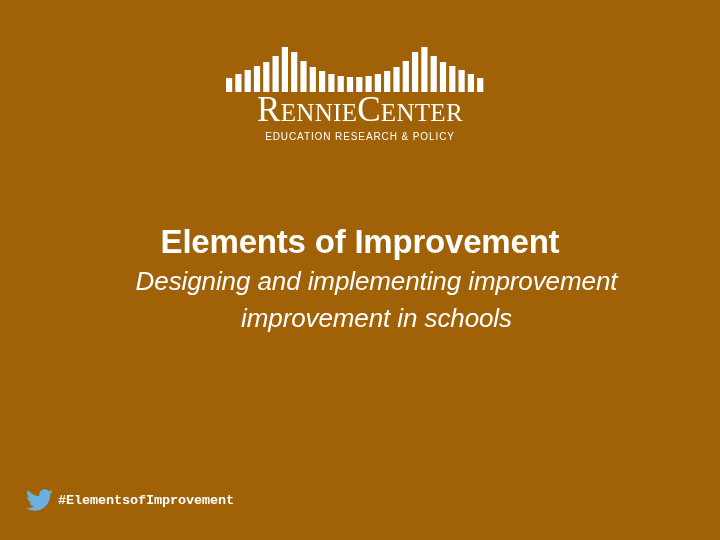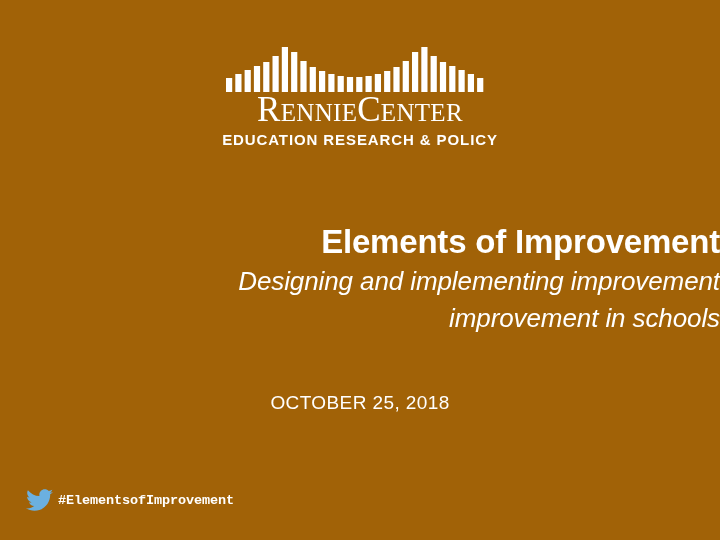--- a/index.html
+++ b/index.html
@@ -42,33 +42,33 @@
     color: #ffffff;
     font-size: 35px;
     line-height: 34px;
     letter-spacing: 0.3px;
     font-variant: small-caps;
     white-space: nowrap;
   }
   .logo-tagline {
     margin-top: 4px;
     color: #ffffff;
-    font-size: 15px;
+    font-size: 10px;
     letter-spacing: 0.9px;
     white-space: nowrap;
-    font-weight: 700;
+    font-weight: 400;
   }
 
   
   .title-block {
     position: absolute;
     left: 0;
     right: 0;
     top: 222px;
-    text-align: right;
+    text-align: center;
   }
   .main-title {
     color: #ffffff;
     font-size: 33px;
     font-weight: bold;
     line-height: 40px;
     letter-spacing: -0.2px;
   }
   .subtitle {
     color: #ffffff;
@@ -165,21 +165,20 @@
   </div>
 
   <div class="title-block">
     <div class="main-title">Elements of Improvement</div>
     <div class="subtitle">
       <span class="subtitle-line">Designing and implementing improvement</span>
       <span class="subtitle-line">improvement in schools</span>
     </div>
   </div>
 
-  <div class="date-line">OCTOBER 25, 2018</div>
 
   <div class="hashtag-block">
     <svg class="twitter-icon" viewBox="0 0 24 20" aria-hidden="true">
       <path fill="#6bb0e0" d="M24 2.4c-0.9 0.4-1.8 0.66-2.8 0.78 1-0.6 1.78-1.56 2.14-2.7-0.94 0.56-1.98 0.96-3.08 1.18C19.36 0.66 18.1 0.08 16.7 0.08c-2.68 0-4.86 2.18-4.86 4.86 0 0.38 0.04 0.75 0.12 1.11C7.92 5.85 4.2 3.84 1.72 0.78 1.3 1.5 1.06 2.34 1.06 3.23c0 1.68 0.86 3.17 2.16 4.04-0.8-0.02-1.54-0.24-2.2-0.6v0.06c0 2.35 1.68 4.32 3.9 4.76-0.4 0.12-0.84 0.18-1.28 0.18-0.32 0-0.62-0.03-0.92-0.09 0.62 1.93 2.42 3.34 4.54 3.38-1.66 1.3-3.76 2.08-6.04 2.08-0.4 0-0.78-0.02-1.16-0.07C2.2 18.3 4.76 19.1 7.52 19.1c9.04 0 13.98-7.49 13.98-13.98l-0.02-0.64C22.44 3.8 23.28 3.16 24 2.4z"></path>
     </svg>
     <span class="hashtag-text">#ElementsofImprovement</span>
   </div>
 
 </div>
 

